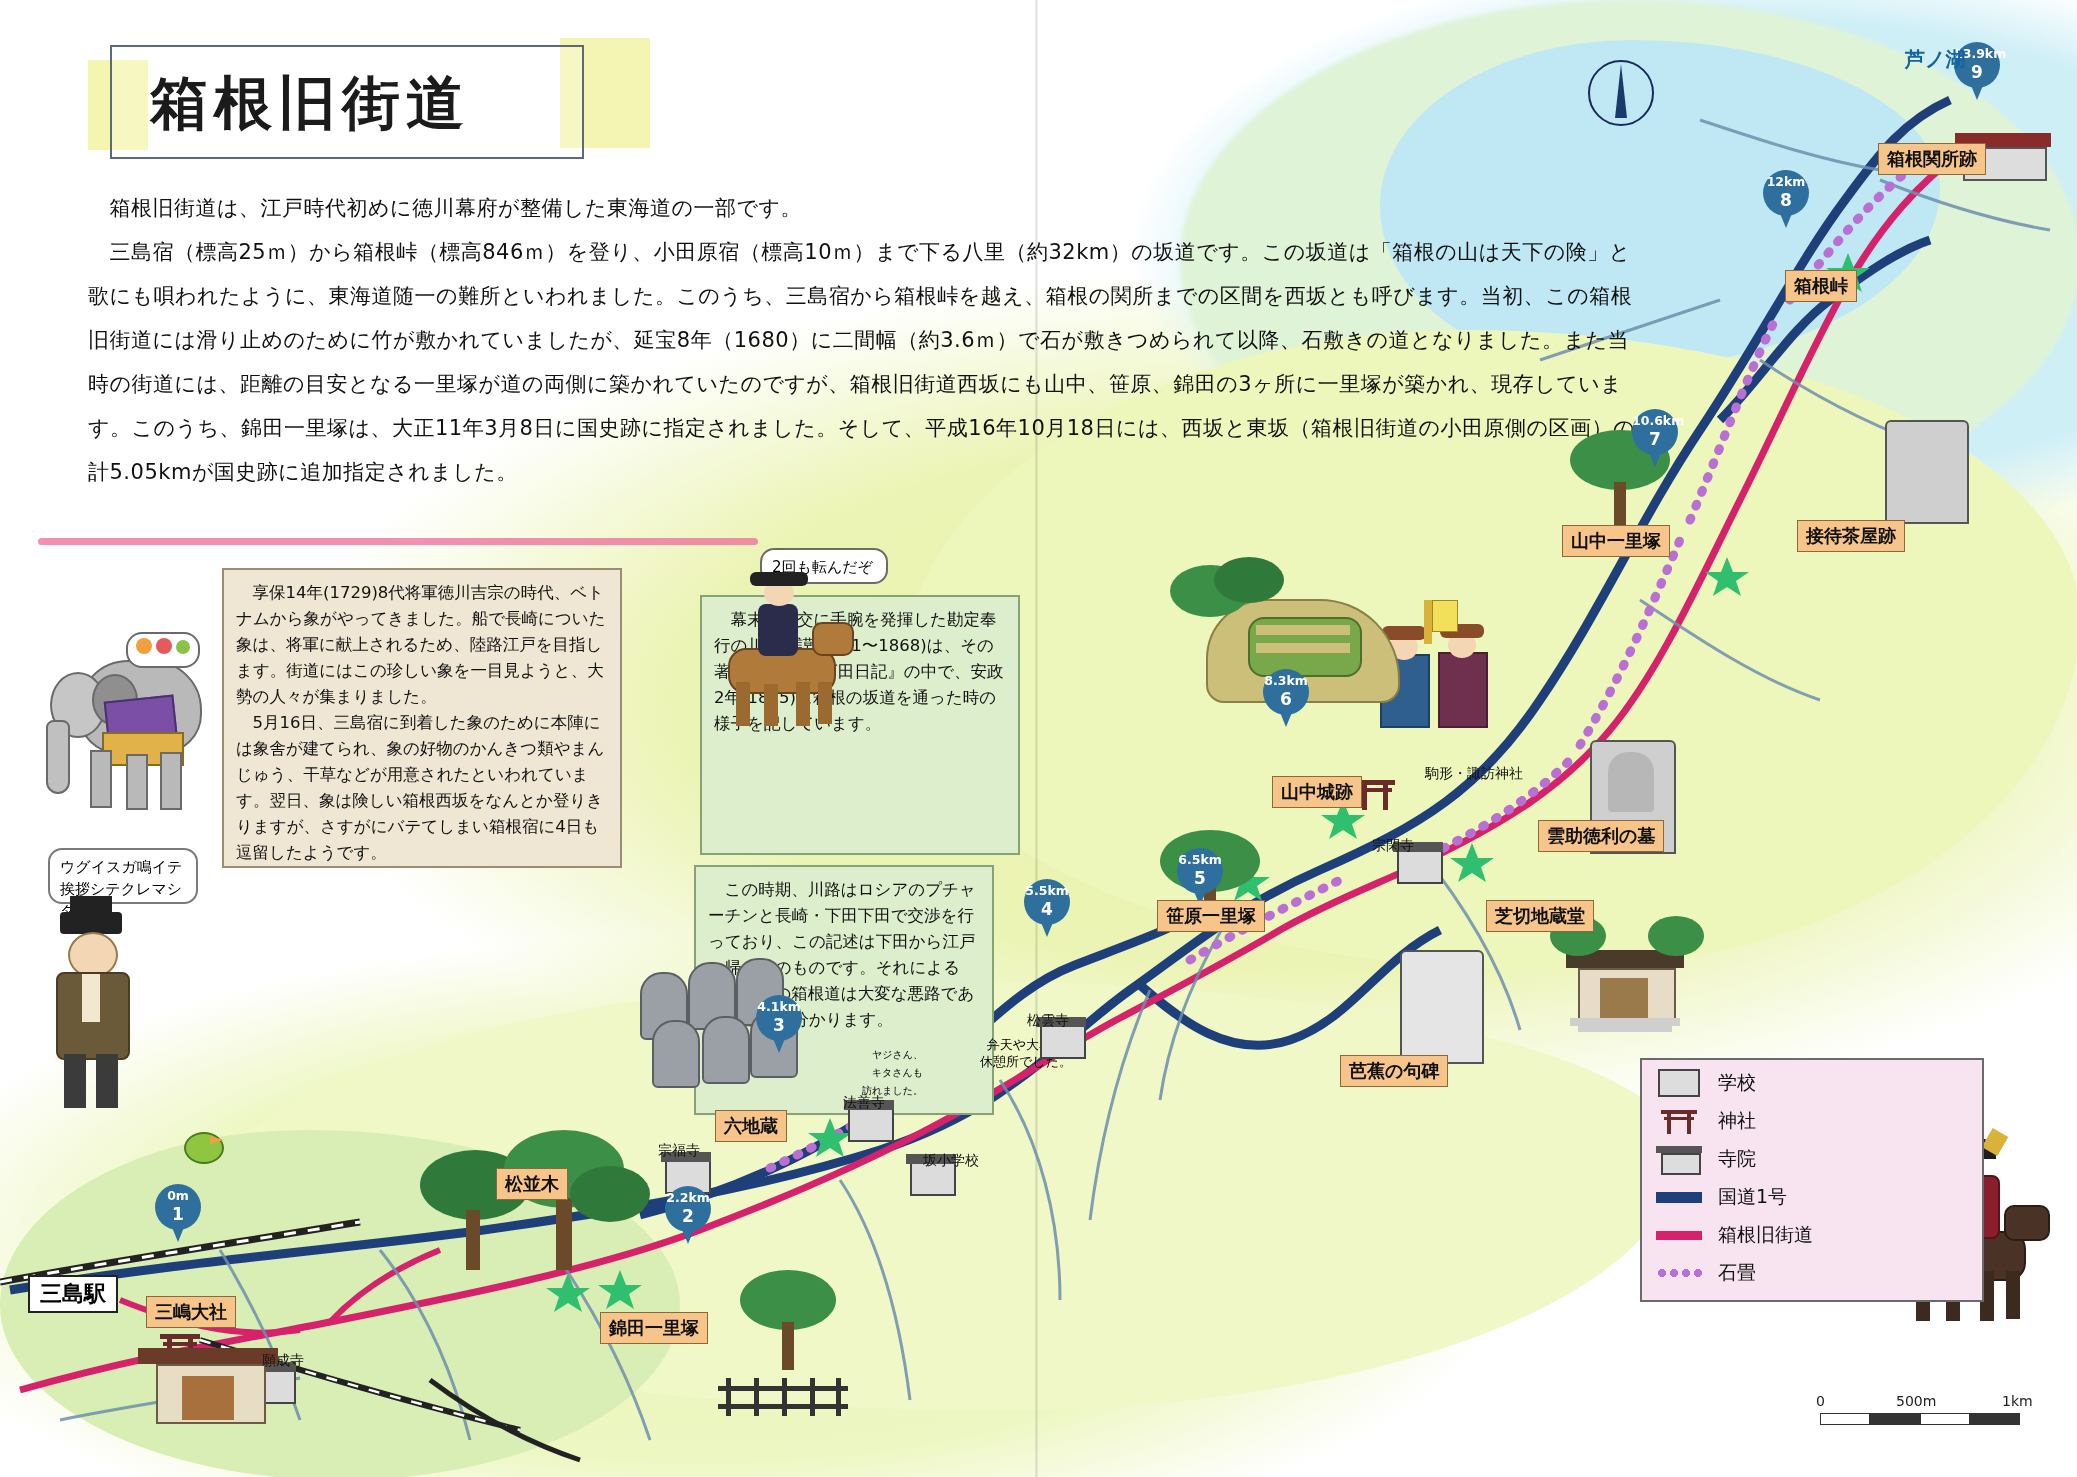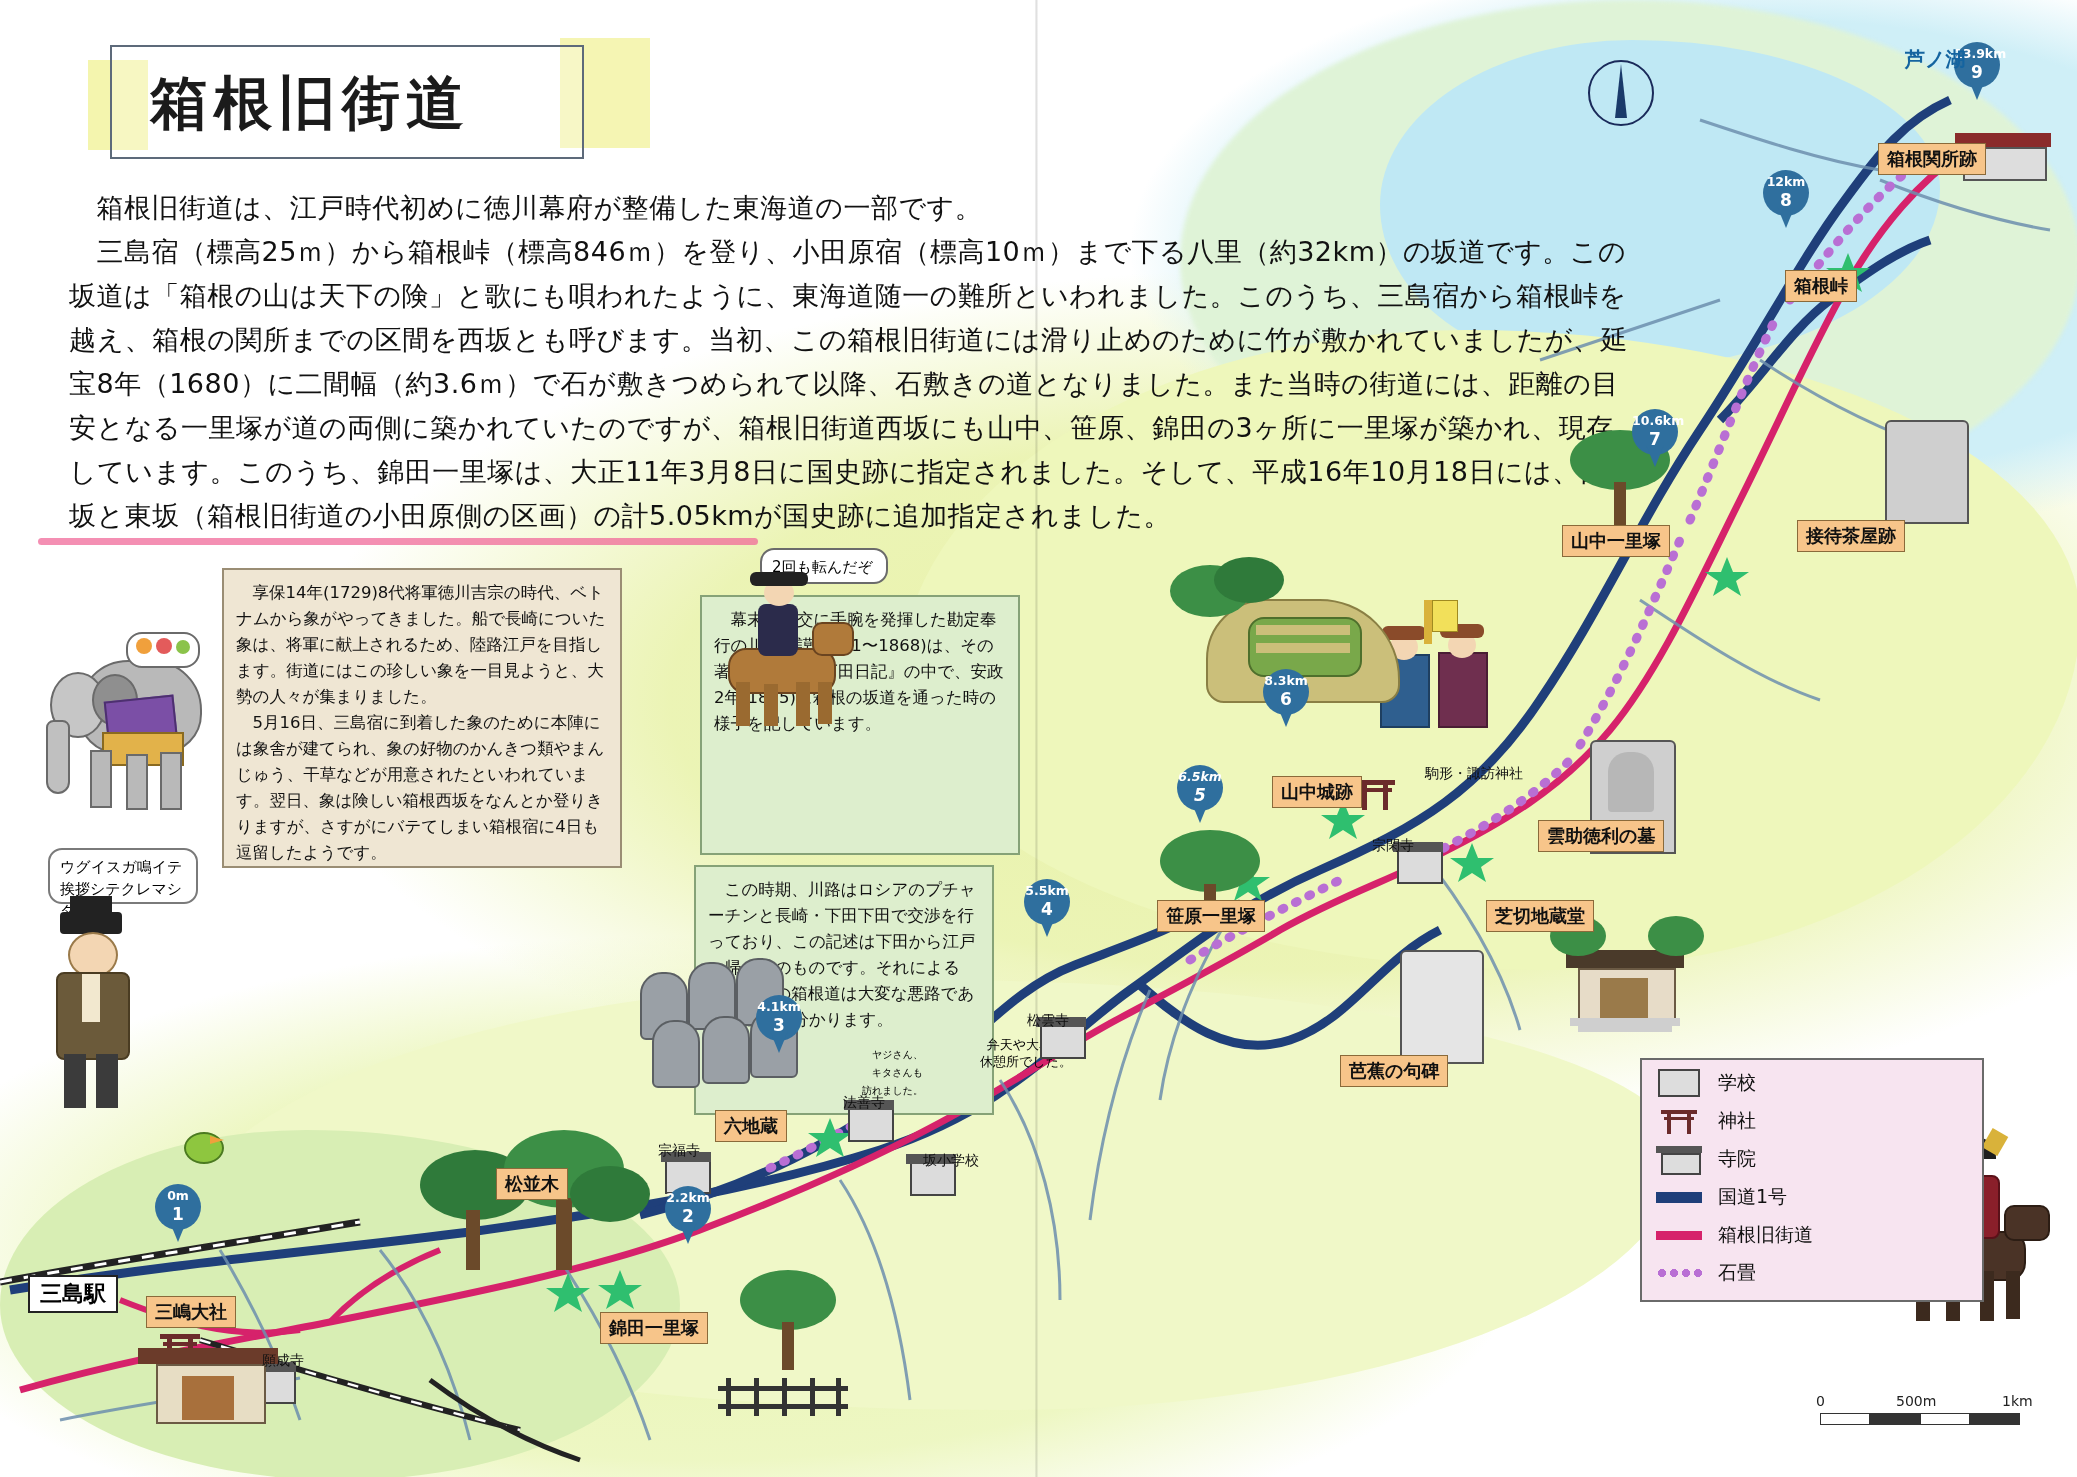--- a/index.html
+++ b/index.html
@@ -31,22 +31,22 @@
     border:2px solid #5d6a7a;background:rgba(255,255,255,0.25);
   }
   #titleTint{position:absolute;left:88px;top:60px;width:60px;height:90px;background:#f2f3a0;opacity:.85;}
   #titleTint2{position:absolute;left:560px;top:38px;width:90px;height:110px;background:#f2f3a0;opacity:.8;}
   #mainTitle{
     position:absolute;left:150px;top:58px;width:420px;height:90px;
     font-size:58px;letter-spacing:6px;color:#1b1b1b;font-weight:bold;
     line-height:90px;
   }
   #introText{
-    position:absolute;left:69px;top:186px;width:1560px;
-    font-size:27px;line-height:44px;color:#111;letter-spacing:0.5px;
+    position:absolute;left:88px;top:186px;width:1560px;
+    font-size:21px;line-height:44px;color:#111;letter-spacing:0.5px;
   }
   #introText p{margin:0;}
   #subHeading{
     position:absolute;left:40px;top:490px;width:760px;height:52px;
     font-size:30px;font-weight:bold;color:#111;letter-spacing:1px;
   }
   #subHeadingUnderline{position:absolute;left:38px;top:538px;width:720px;height:7px;background:#f06a9a;opacity:.75;border-radius:4px;}
 
   
   .callout{position:absolute;border:2px solid #888;font-size:16.5px;line-height:26px;color:#111;padding:10px 12px;box-sizing:border-box;}
@@ -379,21 +379,21 @@
         <div class="tip"></div>
         <div class="km">4.1km</div>
         <div class="no">3</div>
       </div>
       <div class="pin" style="left: 1024px; top: 879px;">
         <div class="body"></div>
         <div class="tip"></div>
         <div class="km">5.5km</div>
         <div class="no">4</div>
       </div>
-      <div class="pin" style="left: 1177px; top: 765px; font-style: italic;">
+      <div class="pin" style="left: 1177px; top: 848px;">
         <div class="body"></div>
         <div class="tip"></div>
         <div class="km">6.5km</div>
         <div class="no">5</div>
       </div>
       <div class="pin" style="left: 1263px; top: 669px;">
         <div class="body"></div>
         <div class="tip"></div>
         <div class="km">8.3km</div>
         <div class="no">6</div>

